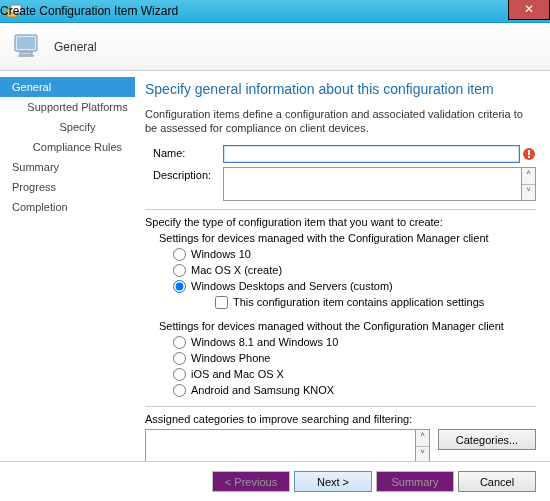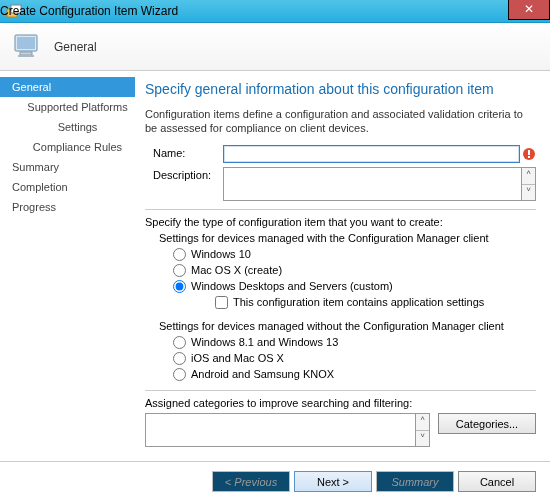--- a/index.html
+++ b/index.html
@@ -187,23 +187,22 @@
     background: linear-gradient(#f7f7f7,#e4e4e4);
     font-size: 11px;
     cursor: pointer;
   }
   .btn.primary {
     background: linear-gradient(#e8f1fb,#cfe3f6);
     border-color: #5c92c8;
   }
   .btn:disabled {
     color: #999;
-    background: #0c4a6e;
+    background: #701a75;
     border-color: #bbb;
-    font-style: italic;
   }
   .footer {
     height: 40px;
     border-top: 1px solid #ccc;
     display:flex;
     justify-content:flex-end;
     align-items:center;
     padding-right: 14px;
     gap: 4px;
     background:#fff;
@@ -234,25 +233,25 @@
       <rect x="6" y="24" width="16" height="2" fill="#aab8c4"></rect>
     </svg>
   </span>
   <span class="label">General</span>
 </div>
 
 <div class="body">
   <div class="sidebar" id="sidebar">
       <div class="side-item active">General</div>
       <div class="side-item side-sub">Supported Platforms</div>
-      <div class="side-item side-sub">Settings</div>
+      <div class="side-item side-sub">Specify</div>
       <div class="side-item side-sub">Compliance Rules</div>
       <div class="side-item">Summary</div>
+      <div class="side-item">Progress</div>
       <div class="side-item">Completion</div>
-      <div class="side-item">Progress</div>
     </div>
 
   <div class="content">
     <div class="page-title">Specify general information about this configuration item</div>
     <div class="intro">Configuration items define a configuration and associated validation criteria to be assessed for compliance on client devices.</div>
 
     <div class="form-row">
       <div class="lbl">Name:</div>
       <input class="name-input" type="text" value="" style="">
       <span class="err-icon">
@@ -296,21 +295,25 @@
       </div>
     <label class="chk-row">
       <input type="checkbox" style="">
       <span>This configuration item contains application settings</span>
     </label>
 
     <div class="group-lbl" style="margin-top:10px">Settings for devices managed without the Configuration Manager client</div>
     <div id="opts-without">
         <label class="opt">
           <input type="radio" name="ci-type" style="">
-          <span>Windows 8.1 and Windows 13</span>
+          <span>Windows 8.1 and Windows 10</span>
+        </label>
+        <label class="opt">
+          <input type="radio" name="ci-type" style="">
+          <span>Windows Phone</span>
         </label>
         <label class="opt">
           <input type="radio" name="ci-type" style="">
           <span>iOS and Mac OS X</span>
         </label>
         <label class="opt">
           <input type="radio" name="ci-type" style="">
           <span>Android and Samsung KNOX</span>
         </label>
       </div>

